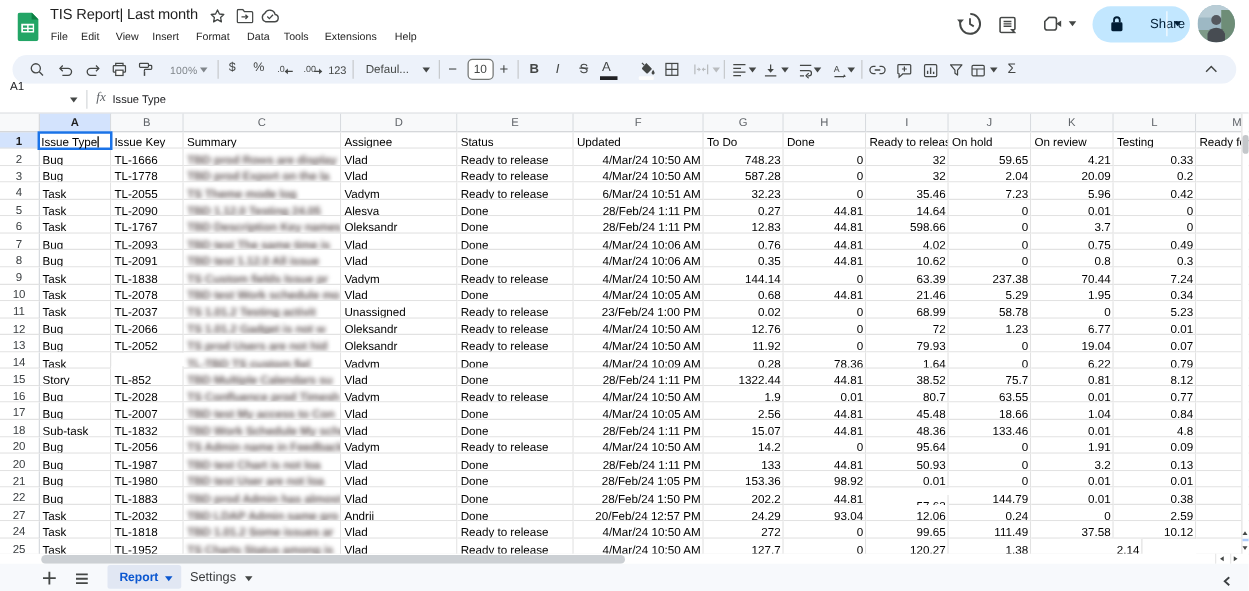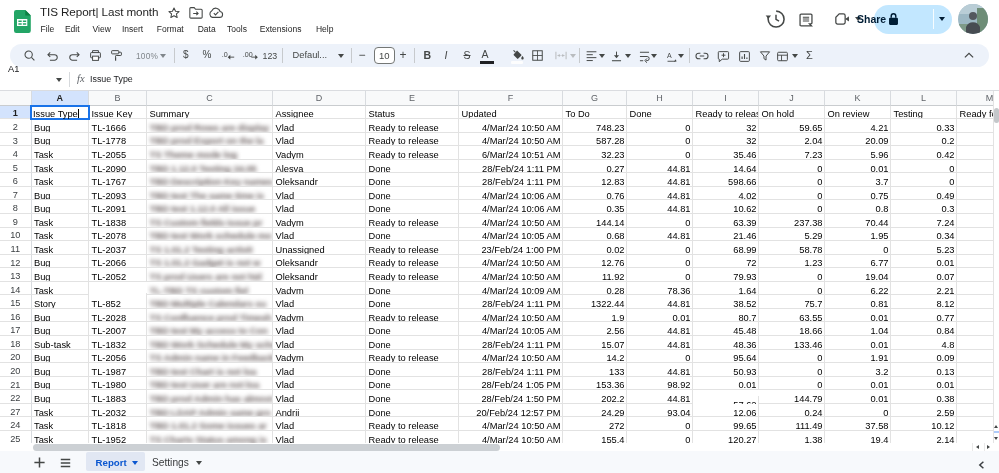--- a/index.html
+++ b/index.html
@@ -60,21 +60,21 @@
 <svg class="ab" style="left:835px;top:13px" width="14" height="12" viewBox="0 0 20 17">
 <path d="M6 1.2 h6 a2.5 2.5 0 0 1 2.5 2.5 v9.5 a2.5 2.5 0 0 1 -2.5 2.5 H3.7 A2.5 2.5 0 0 1 1.2 13.2 V6 Z" fill="none" stroke="#444746" stroke-width="1.8"></path>
 <path d="M15.5 8.4 l4.3 -2.9 v5.8 Z" fill="#444746" stroke="#444746" stroke-width="1.2"></path>
   </svg>
 <div class="car" style="left:855px;top:17px"></div>
 <div class="ab" style="left:874px;top:4.5px;width:78px;height:29px;border-radius:15px;background:#c2e7ff"></div>
 <svg class="ab" style="left:887px;top:12px" width="13" height="14" viewBox="0 0 16 17">
 <rect x="2.5" y="7" width="11" height="8.8" rx="1.4" fill="#001d35"></rect>
 <path d="M5.2 7 V4.9 a2.8 2.8 0 0 1 5.6 0 V7" fill="none" stroke="#001d35" stroke-width="1.8"></path>
   </svg>
-<div class="ab" style="left:857px;top:12.5px;font-size:10.5px;font-weight:700;color:#001d35">Share</div>
+<div class="ab" style="left:920px;top:12.5px;font-size:10.5px;font-weight:400;color:#001d35">Share</div>
 <div class="ab" style="left:933px;top:9px;width:1px;height:20px;background:#fff;opacity:.85"></div>
 <div class="car" style="left:938.5px;top:17px;border-top-color:#001d35"></div>
 <svg class="ab" style="left:958px;top:4px" width="30" height="30" viewBox="0 0 30 30">
 <defs>
       <clipPath id="av">
         <circle cx="15" cy="15" r="15"></circle>
       </clipPath>
     </defs>
 <g clip-path="url(#av)">
 <rect width="30" height="30" fill="#9db8c4"></rect>
@@ -447,21 +447,21 @@
 <div class="cell" style="left:89px;top:293px;width:58px;height:13.56px">TL-2069</div>
 <div class="cell" style="left:147px;top:281.78px;width:126px;height:13.56px"><span class="blur">TL-TBD    TS  custom fiel</span></div>
 <div class="cell" style="left:273px;top:281.78px;width:93px;height:13.56px">Vadym</div>
 <div class="cell" style="left:366px;top:281.78px;width:93px;height:13.56px">Done</div>
 <div class="cell num" style="left:459px;top:281.78px;width:104px;height:13.56px">4/Mar/24 10:09 AM</div>
 <div class="cell num" style="left:563px;top:281.78px;width:64px;height:13.56px">0.28</div>
 <div class="cell num" style="left:627px;top:281.78px;width:66px;height:13.56px">78.36</div>
 <div class="cell num" style="left:693px;top:281.78px;width:66px;height:13.56px">1.64</div>
 <div class="cell num" style="left:759px;top:281.78px;width:66px;height:13.56px">0</div>
 <div class="cell num" style="left:825px;top:281.78px;width:66px;height:13.56px">6.22</div>
-<div class="cell num" style="left:891px;top:281.78px;width:66px;height:13.56px">2.21</div>
+<div class="cell num" style="left:891px;top:281.78px;width:66px;height:13.56px">0.79</div>
 <div class="cell" style="left:957px;top:281.78px;width:66px;height:13.56px"></div>
 <div class="gut" style="left:0;top:295.34000000000003px;width:31.5px;height:13.56px">15</div>
 <div class="cell" style="left:31.5px;top:295.34000000000003px;width:57.5px;height:13.56px">Story</div>
 <div class="cell" style="left:89px;top:295.34000000000003px;width:58px;height:13.56px">TL-852</div>
 <div class="cell" style="left:147px;top:295.34000000000003px;width:126px;height:13.56px"><span class="blur">TBD Multiple Calendars su</span></div>
 <div class="cell" style="left:273px;top:295.34000000000003px;width:93px;height:13.56px">Vlad</div>
 <div class="cell" style="left:366px;top:295.34000000000003px;width:93px;height:13.56px">Done</div>
 <div class="cell num" style="left:459px;top:295.34000000000003px;width:104px;height:13.56px">28/Feb/24 1:11 PM</div>
 <div class="cell num" style="left:563px;top:295.34000000000003px;width:64px;height:13.56px">1322.44</div>
 <div class="cell num" style="left:627px;top:295.34000000000003px;width:66px;height:13.56px">44.81</div>
@@ -596,26 +596,26 @@
 <div class="cell num" style="left:825px;top:417.38px;width:66px;height:13.56px">37.58</div>
 <div class="cell num" style="left:891px;top:417.38px;width:66px;height:13.56px">10.12</div>
 <div class="cell" style="left:957px;top:417.38px;width:66px;height:13.56px"></div>
 <div class="gut" style="left:0;top:430.94px;width:31.5px;height:13.56px">25</div>
 <div class="cell" style="left:31.5px;top:430.94px;width:57.5px;height:13.56px">Task</div>
 <div class="cell" style="left:89px;top:430.94px;width:58px;height:13.56px">TL-1952</div>
 <div class="cell" style="left:147px;top:430.94px;width:126px;height:13.56px"><span class="blur">TS Charts Status among is</span></div>
 <div class="cell" style="left:273px;top:430.94px;width:93px;height:13.56px">Vlad</div>
 <div class="cell" style="left:366px;top:430.94px;width:93px;height:13.56px">Ready to release</div>
 <div class="cell num" style="left:459px;top:430.94px;width:104px;height:13.56px">4/Mar/24 10:50 AM</div>
-<div class="cell num" style="left:563px;top:430.94px;width:64px;height:13.56px">155.4</div>
+<div class="cell num" style="left:563px;top:430.94px;width:64px;height:13.56px">127.7</div>
 <div class="cell num" style="left:627px;top:430.94px;width:66px;height:13.56px">0</div>
 <div class="cell num" style="left:693px;top:430.94px;width:66px;height:13.56px">120.27</div>
 <div class="cell num" style="left:759px;top:430.94px;width:66px;height:13.56px">1.38</div>
 <div class="cell num" style="left:825px;top:430.94px;width:66px;height:13.56px">19.4</div>
-<div class="cell num" style="left:891px;top:430.94px;width:66px;height:13.56px">2.14</div>
+<div class="cell num" style="left:848px;top:430.94px;width:66px;height:13.56px">2.14</div>
 <div class="cell" style="left:957px;top:430.94px;width:66px;height:13.56px"></div>
 <div class="ab" style="left:30px;top:105.3px;width:59.5px;height:14.8px;border:2px solid #1a73e8;background:#fff;font-size:9.3px;line-height:9px;padding-top:1.9px;padding-left:1px;color:#000;z-index:5">Issue Type<span style="display:inline-block;width:1.5px;height:9px;background:#000;vertical-align:-1.5px"></span></div>
 <div class="ab" style="left:993px;top:91px;width:6px;height:359px;background:#fff;border-left:1px solid #e3e3e3;z-index:6"></div>
 <div class="ab" style="left:993.5px;top:108px;width:5px;height:15px;border-radius:2.5px;background:#c4c7ca;z-index:7"></div>
 <div class="ab" style="left:993.5px;top:424.5px;width:0;height:0;border-left:2.8px solid transparent;border-right:2.8px solid transparent;border-bottom:3.5px solid #444746;z-index:7"></div>
 <div class="ab" style="left:993.5px;top:430.8px;width:5px;height:2px;background:#aecbfa;z-index:7"></div>
 <div class="ab" style="left:993.5px;top:436.5px;width:0;height:0;border-left:2.8px solid transparent;border-right:2.8px solid transparent;border-top:3.5px solid #444746;z-index:7"></div>
 <div class="ab" style="left:0;top:443px;width:999px;height:8px;background:#fff;z-index:6"></div>
 <div class="ab" style="left:33px;top:444px;width:467px;height:7px;border-radius:3.5px;background:#ccd0d4;z-index:7"></div>
 <div class="ab" style="left:972px;top:443px;width:1px;height:8px;background:#e8e8e8;z-index:7"></div>

